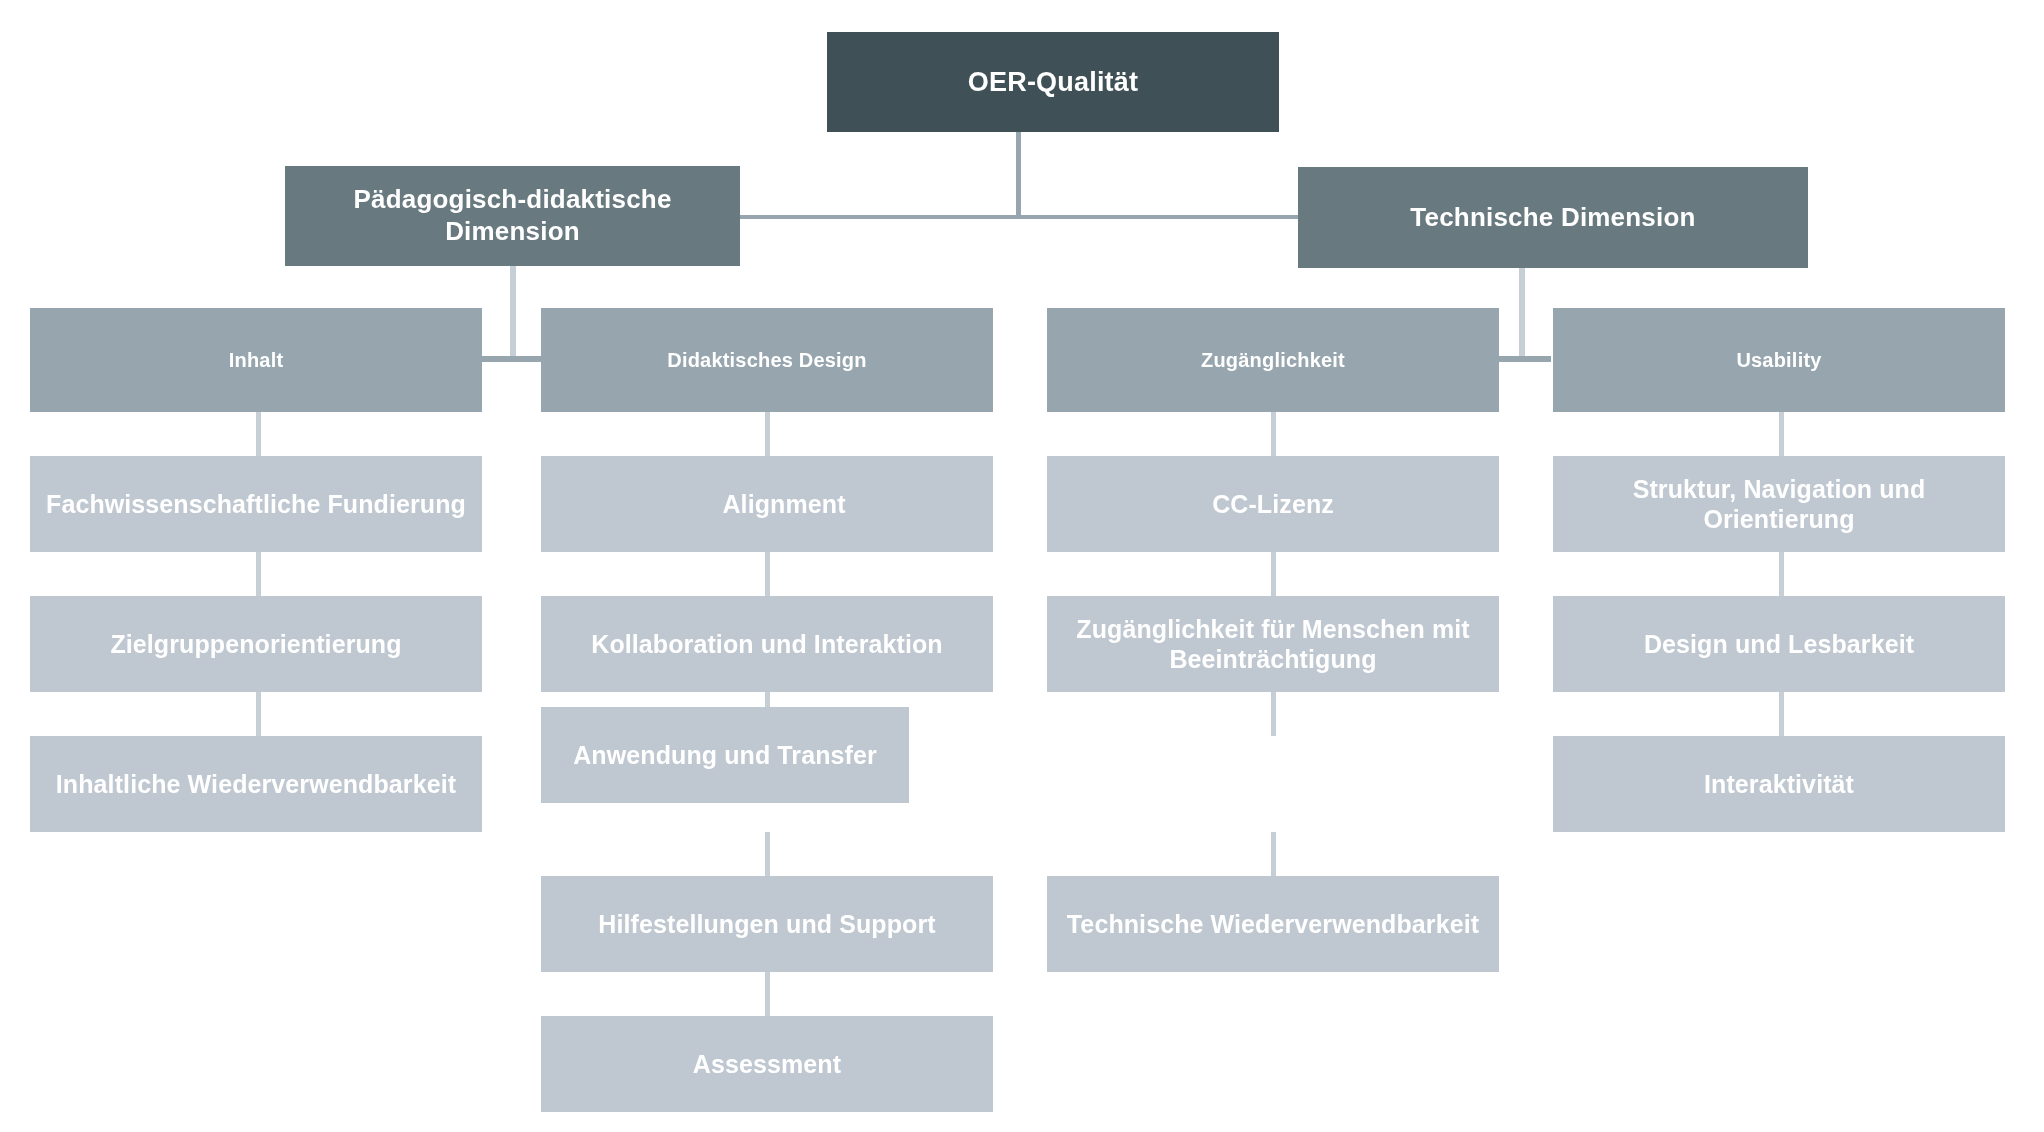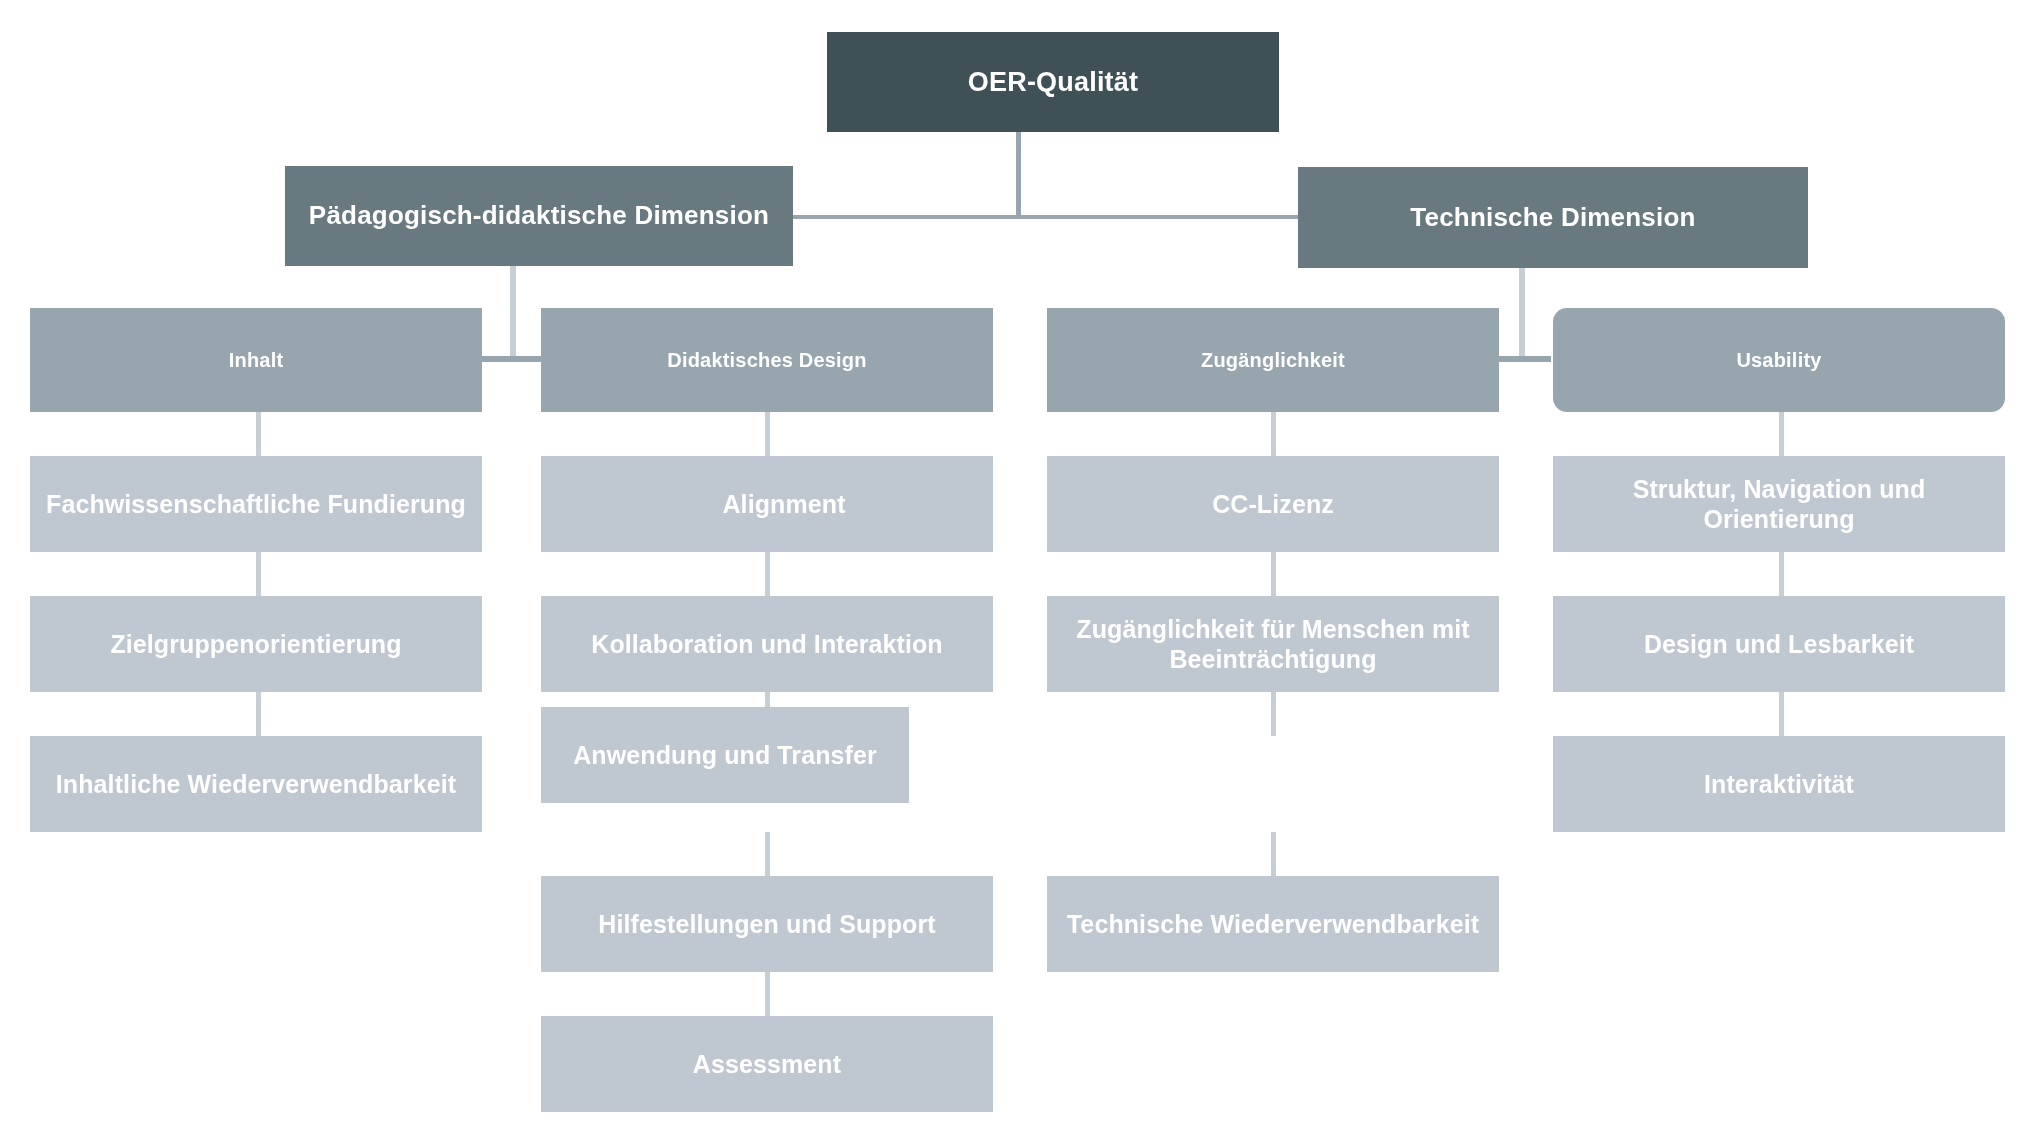--- a/index.html
+++ b/index.html
@@ -97,37 +97,37 @@
   <div class="conn-light" style="left:1271px; top:832px; width:5px; height:44px;"></div>
 
   <div class="conn-light" style="left:1779px; top:412px; width:5px; height:44px;"></div>
   <div class="conn-light" style="left:1779px; top:552px; width:5px; height:44px;"></div>
   <div class="conn-light" style="left:1779px; top:692px; width:5px; height:44px;"></div>
 
   <div class="node lvl-root" style="left:793px; top:32px; width:452px; height:100px;margin-left:34px;">
     <span>OER-Qualität</span>
   </div>
 
-  <div class="node lvl-dim" style="left:285px; top:166px; width:508px; height:100px;">
+  <div class="node lvl-dim" style="left:285px; top:166px; width:455px; height:100px;">
     <span>Pädagogisch-didaktische Dimension</span>
   </div>
   <div class="node lvl-dim" style="left:1298px; top:167px; width:510px; height:101px;">
     <span>Technische Dimension</span>
   </div>
 
   <div class="node lvl-cat" style="left:30px; top:308px; width:452px; height:104px;">
     <span>Inhalt</span>
   </div>
   <div class="node lvl-cat" style="left:1047px; top:308px; width:452px; height:104px;">
     <span>Zugänglichkeit</span>
   </div>
   <div class="node lvl-cat" style="left:541px; top:308px; width:452px; height:104px;">
     <span>Didaktisches Design</span>
   </div>
-  <div class="node lvl-cat" style="left:1553px; top:308px; width:452px; height:104px;border-radius:14px;">
+  <div class="node lvl-cat" style="left:1553px; top:308px; width:452px; height:104px;">
     <span>Usability</span>
   </div>
 
   <div class="node lvl-leaf" style="left:30px; top:456px; width:452px; height:96px;">
     <span>Fachwissenschaftliche Fundierung</span>
   </div>
   <div class="node lvl-leaf" style="left:30px; top:596px; width:452px; height:96px;">
     <span>Zielgruppenorientierung</span>
   </div>
   <div class="node lvl-leaf" style="left:30px; top:736px; width:452px; height:96px;">

